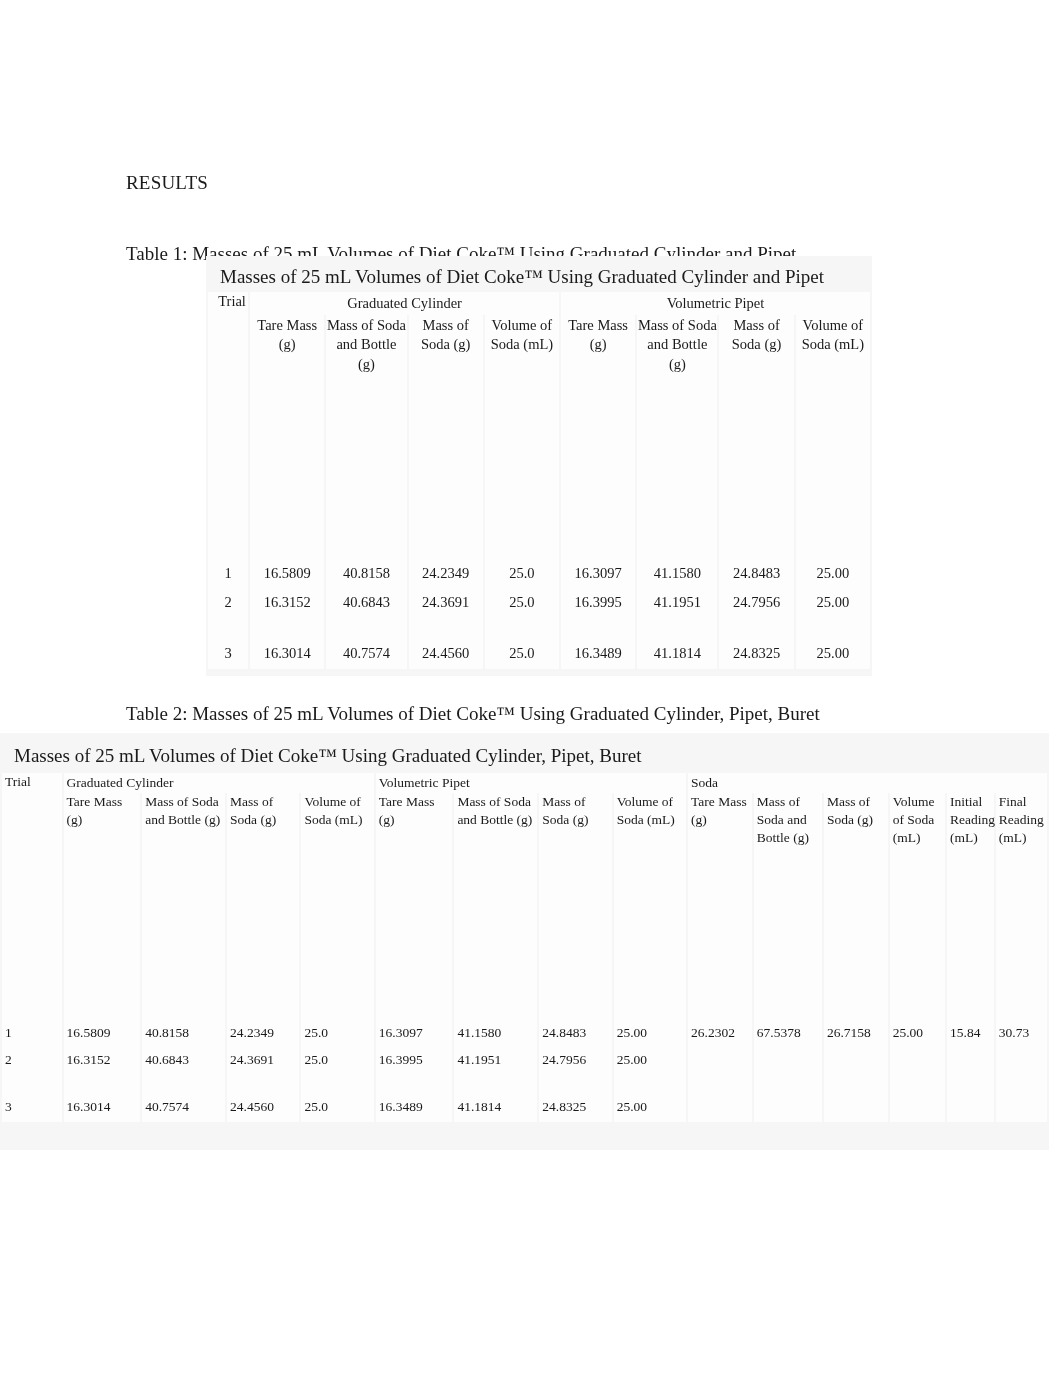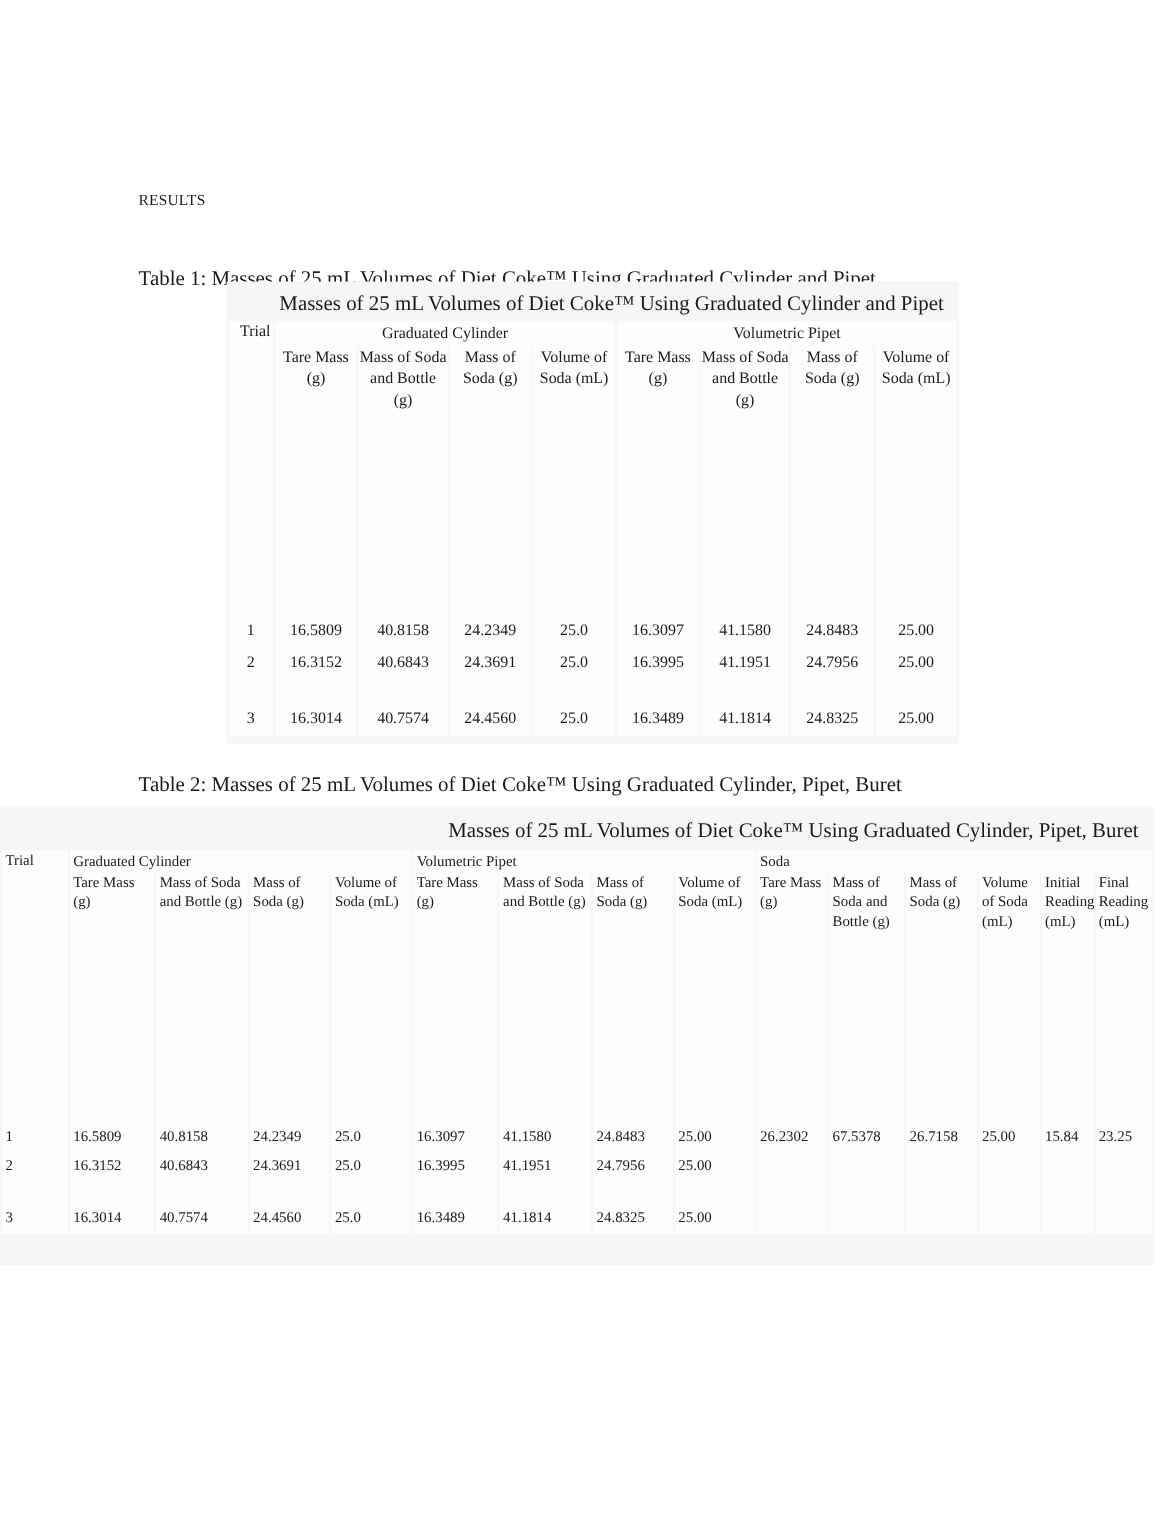--- a/index.html
+++ b/index.html
@@ -14,41 +14,41 @@
     font-family: "Liberation Serif", "DejaVu Serif", serif;
     color: #1a1a1a;
     overflow: hidden;
   }
 
   
   .page-heading {
     position: absolute;
     left: 126px;
     top: 172px;
-    font-size: 14px;
+    font-size: 19px;
     line-height: 22px;
     letter-spacing: 0.2px;
   }
   .table-caption {
     position: absolute;
     font-size: 19px;
     line-height: 23px;
     white-space: nowrap;
   }
   #caption-1 { left: 126px; top: 220px; margin-top: 22px; }
   #caption-2 { left: 126px; top: 702px; font-family: Liberation Serif, serif; }
 
   
   .tbl-wrap {
     position: absolute;
     background: #f6f6f6;
     box-sizing: border-box;
   }
   .tbl-title {
-    text-align: right;
+    text-align: left;
     font-size: 19px;
     line-height: 23px;
     padding: 8px 14px 4px 14px;
     box-sizing: border-box;
     color: #1a1a1a;
   }
   table.grid {
     border-collapse: separate;
     border-spacing: 2px 0;
     table-layout: fixed;
@@ -258,21 +258,21 @@
           <td class="datacell">25.0</td>
           <td class="datacell">16.3097</td>
           <td class="datacell">41.1580</td>
           <td class="datacell">24.8483</td>
           <td class="datacell">25.00</td>
           <td class="datacell">26.2302</td>
           <td class="datacell">67.5378</td>
           <td class="datacell">26.7158</td>
           <td class="datacell">25.00</td>
           <td class="datacell">15.84</td>
-          <td class="datacell">23.25</td>
+          <td class="datacell">30.73</td>
         </tr>
         <tr>
           <td class="datacell trialnum">2</td>
           <td class="datacell">16.3152</td>
           <td class="datacell">40.6843</td>
           <td class="datacell">24.3691</td>
           <td class="datacell">25.0</td>
           <td class="datacell">16.3995</td>
           <td class="datacell">41.1951</td>
           <td class="datacell">24.7956</td>

